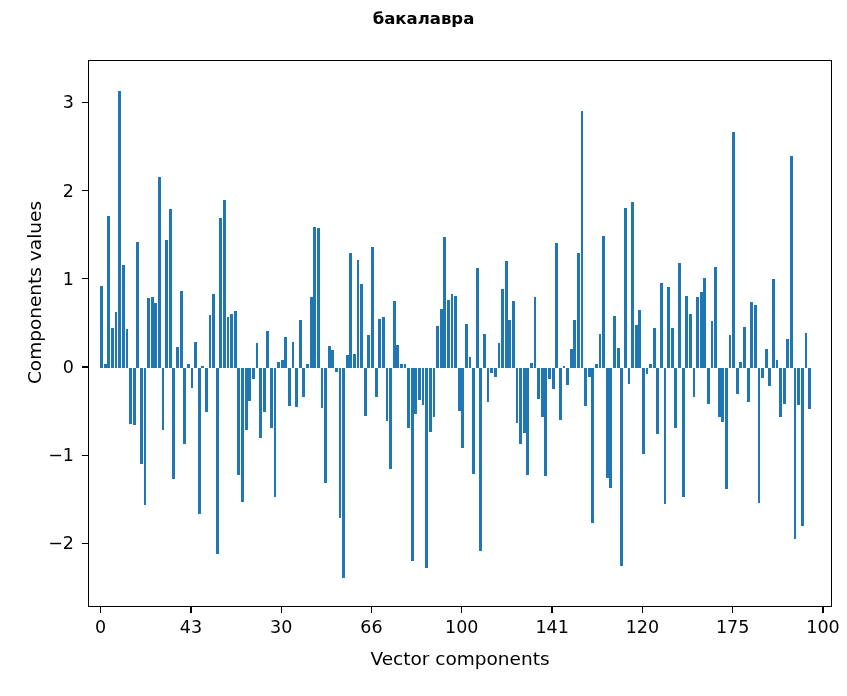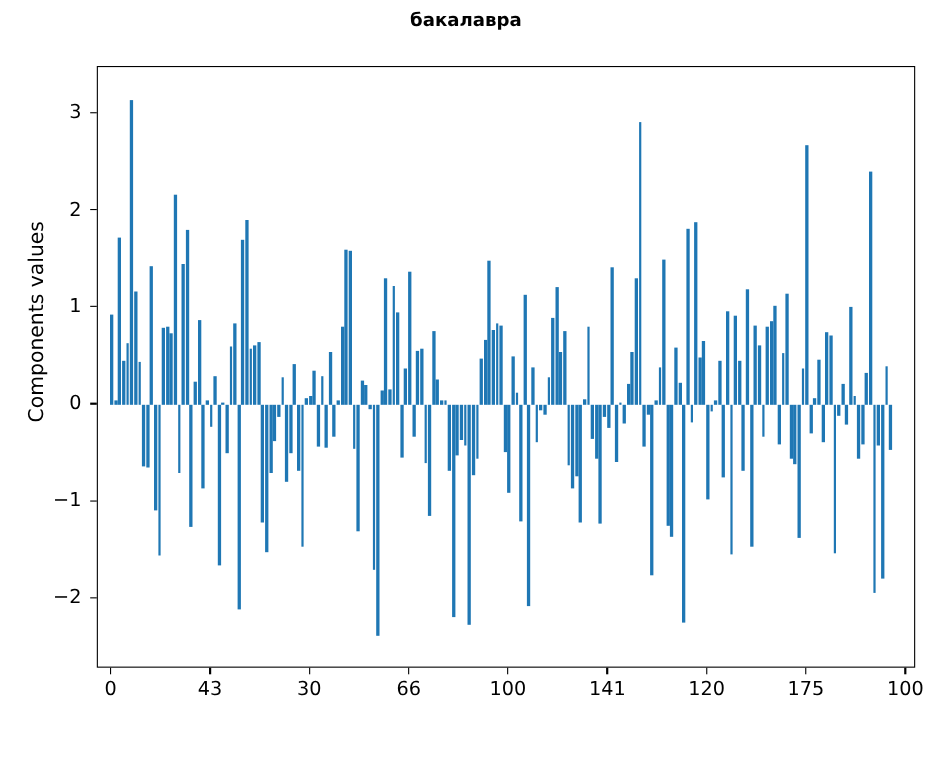--- a/index.html
+++ b/index.html
@@ -364,15 +364,16 @@
       <div class="xtick-mark" style="left: 551.397px;"></div>
       <div class="xtick-label" style="left: 552.097px;">141</div>
       <div class="xtick-mark" style="left: 641.688px;"></div>
       <div class="xtick-label" style="left: 642.388px;">120</div>
       <div class="xtick-mark" style="left: 731.98px;"></div>
       <div class="xtick-label" style="left: 732.68px;">175</div>
       <div class="xtick-mark" style="left: 822.271px;"></div>
       <div class="xtick-label" style="left: 822.971px;">100</div>
     </div>
 
+  <div id="xlabel">Vector components</div>
   <div id="ylabel">Components values</div>
 
 </div>
 
 </body></html>

